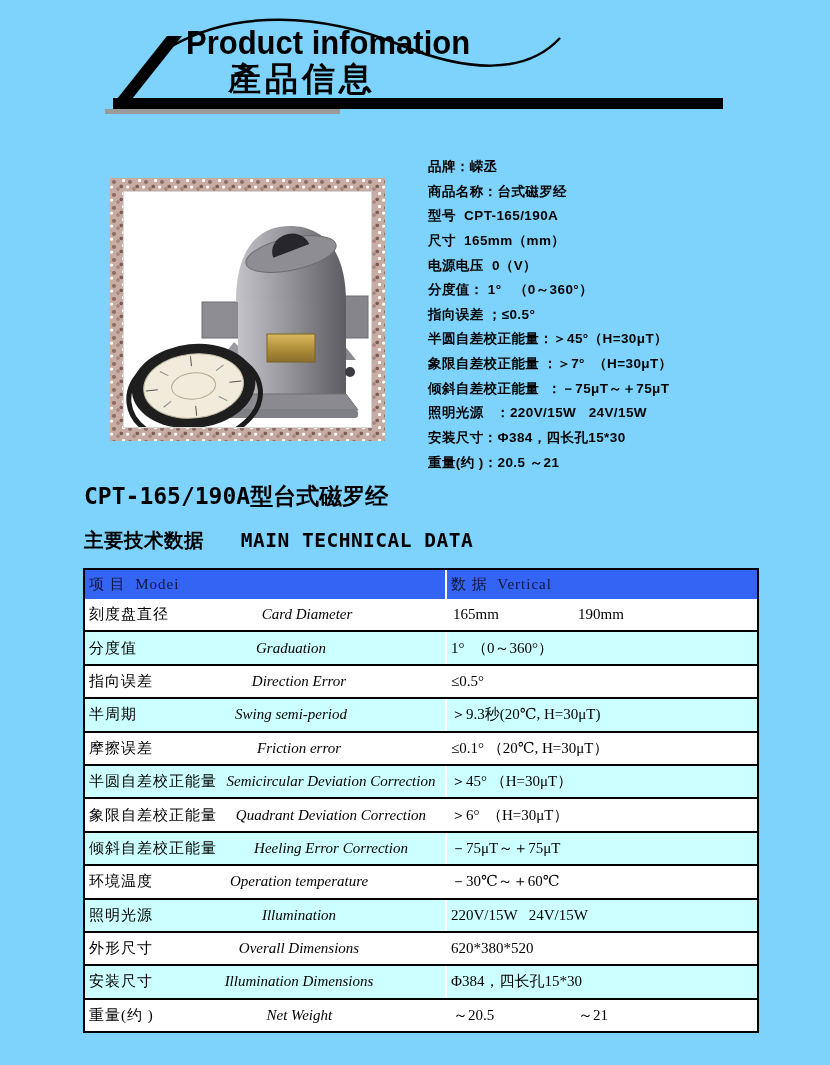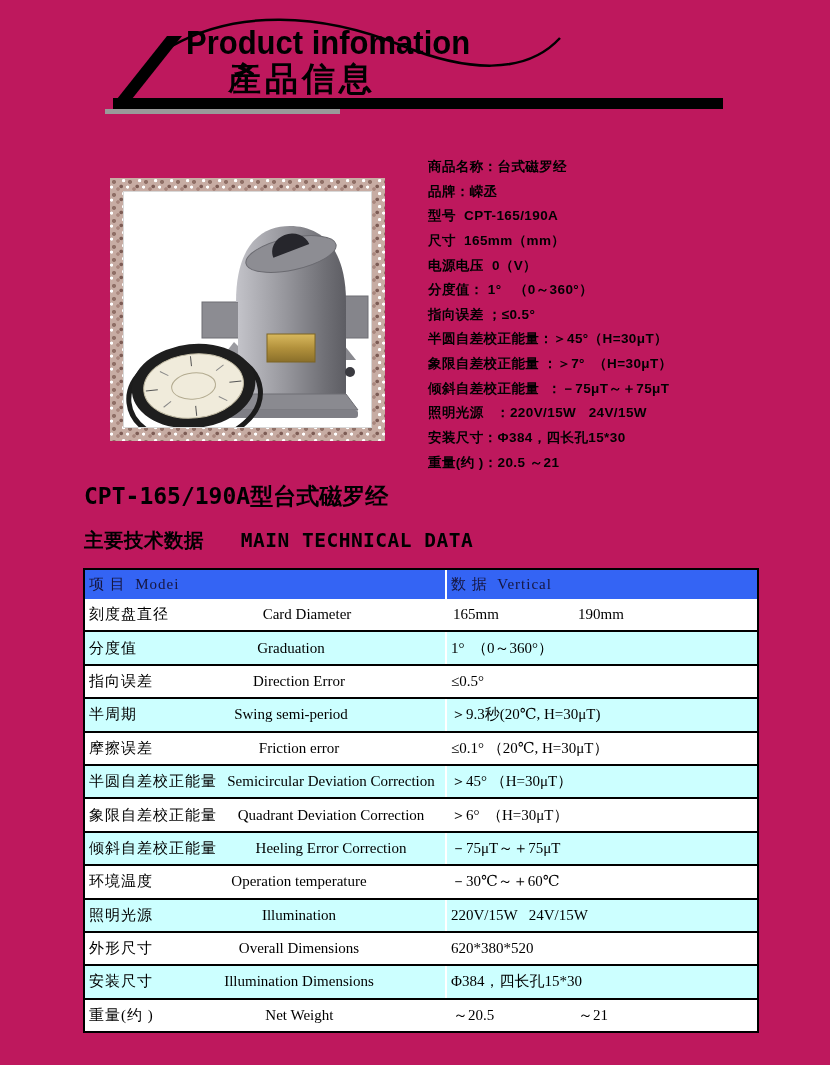--- a/index.html
+++ b/index.html
@@ -1,16 +1,16 @@
 <!DOCTYPE html>
 <html><head>
 <meta charset="utf-8">
 <style>
   html,body{margin:0;padding:0;background:#ffffff;}
-  .page{position:relative;width:830px;height:1065px;background:#be185d;overflow:hidden;
+  .page{position:relative;width:830px;height:1065px;background:#7dd3fc;overflow:hidden;
         font-family:"Liberation Sans",sans-serif;color:#000;}
 
   
   .hdr-svg{position:absolute;left:105px;top:18px;width:620px;height:100px;}
   .hdr-title-en{position:absolute;left:186px;top:24px;font-size:31px;font-weight:bold;
         letter-spacing:0px;transform:scaleY(1.08);transform-origin:top left;
         font-family:"Liberation Sans",sans-serif;white-space:pre;}
   .hdr-title-zh{position:absolute;left:228px;top:57px;font-size:33px;font-weight:bold;
         letter-spacing:4px;white-space:pre;}
 
@@ -42,21 +42,21 @@
 
   
   .ttable{position:absolute;left:83px;top:568px;width:676px;border:2px solid #000;
         box-sizing:border-box;font-family:"Liberation Serif","DejaVu Serif",serif;font-size:15px;}
   .t-row{display:flex;height:31.4px;border-top:2px solid #000;background:#ffffff;align-items:stretch;}
   .t-row:first-child{border-top:none;}
   .t-row.alt{background:#ccffff;}
   .t-row.t-head{background:#3464f4;color:#16163f;height:29px;}
   .c-name{width:360px;display:flex;align-items:center;box-sizing:border-box;}
   .c-name .zh{padding-left:4px;white-space:pre;letter-spacing:1px;}
-  .c-name .en{flex:1;text-align:center;white-space:pre;}
+  .c-name .en{flex:1;text-align:center;white-space:pre;font-style:italic;}
   .c-val{width:250px;border-left:2px solid #ffffff;display:flex;align-items:center;
         padding-left:4px;box-sizing:border-box;white-space:pre;}
   .c-val.half{width:125px;padding-left:6px;}
   .t-head .c-val{letter-spacing:1px;}
 </style>
 </head>
 <body>
 
 <div class="page">
 
@@ -113,22 +113,22 @@
           <line x1="38" y1="168" x2="46" y2="173" stroke="#888"></line>
           <line x1="94" y1="199" x2="102" y2="204" stroke="#888"></line>
           <line x1="38" y1="204" x2="46" y2="199" stroke="#888"></line>
           <line x1="94" y1="173" x2="102" y2="168" stroke="#888"></line>
         </g>
       </svg>
     </div>
   </div>
 
   <div class="specs">
+      <div class="spec-line">品牌：嵘丞</div>
       <div class="spec-line">商品名称：台式磁罗经</div>
-      <div class="spec-line">品牌：嵘丞</div>
       <div class="spec-line">型号  CPT-165/190A</div>
       <div class="spec-line">尺寸  165mm（mm）</div>
       <div class="spec-line">电源电压  0（V）</div>
       <div class="spec-line">分度值： 1°   （0～360°）</div>
       <div class="spec-line">指向误差 ；≤0.5°</div>
       <div class="spec-line">半圆自差校正能量：＞45°（H=30μT）</div>
       <div class="spec-line">象限自差校正能量 ：＞7°  （H=30μT）</div>
       <div class="spec-line">倾斜自差校正能量  ：－75μT～＋75μT</div>
       <div class="spec-line">照明光源   ：220V/15W   24V/15W</div>
       <div class="spec-line">安装尺寸：Φ384，四长孔15*30</div>

